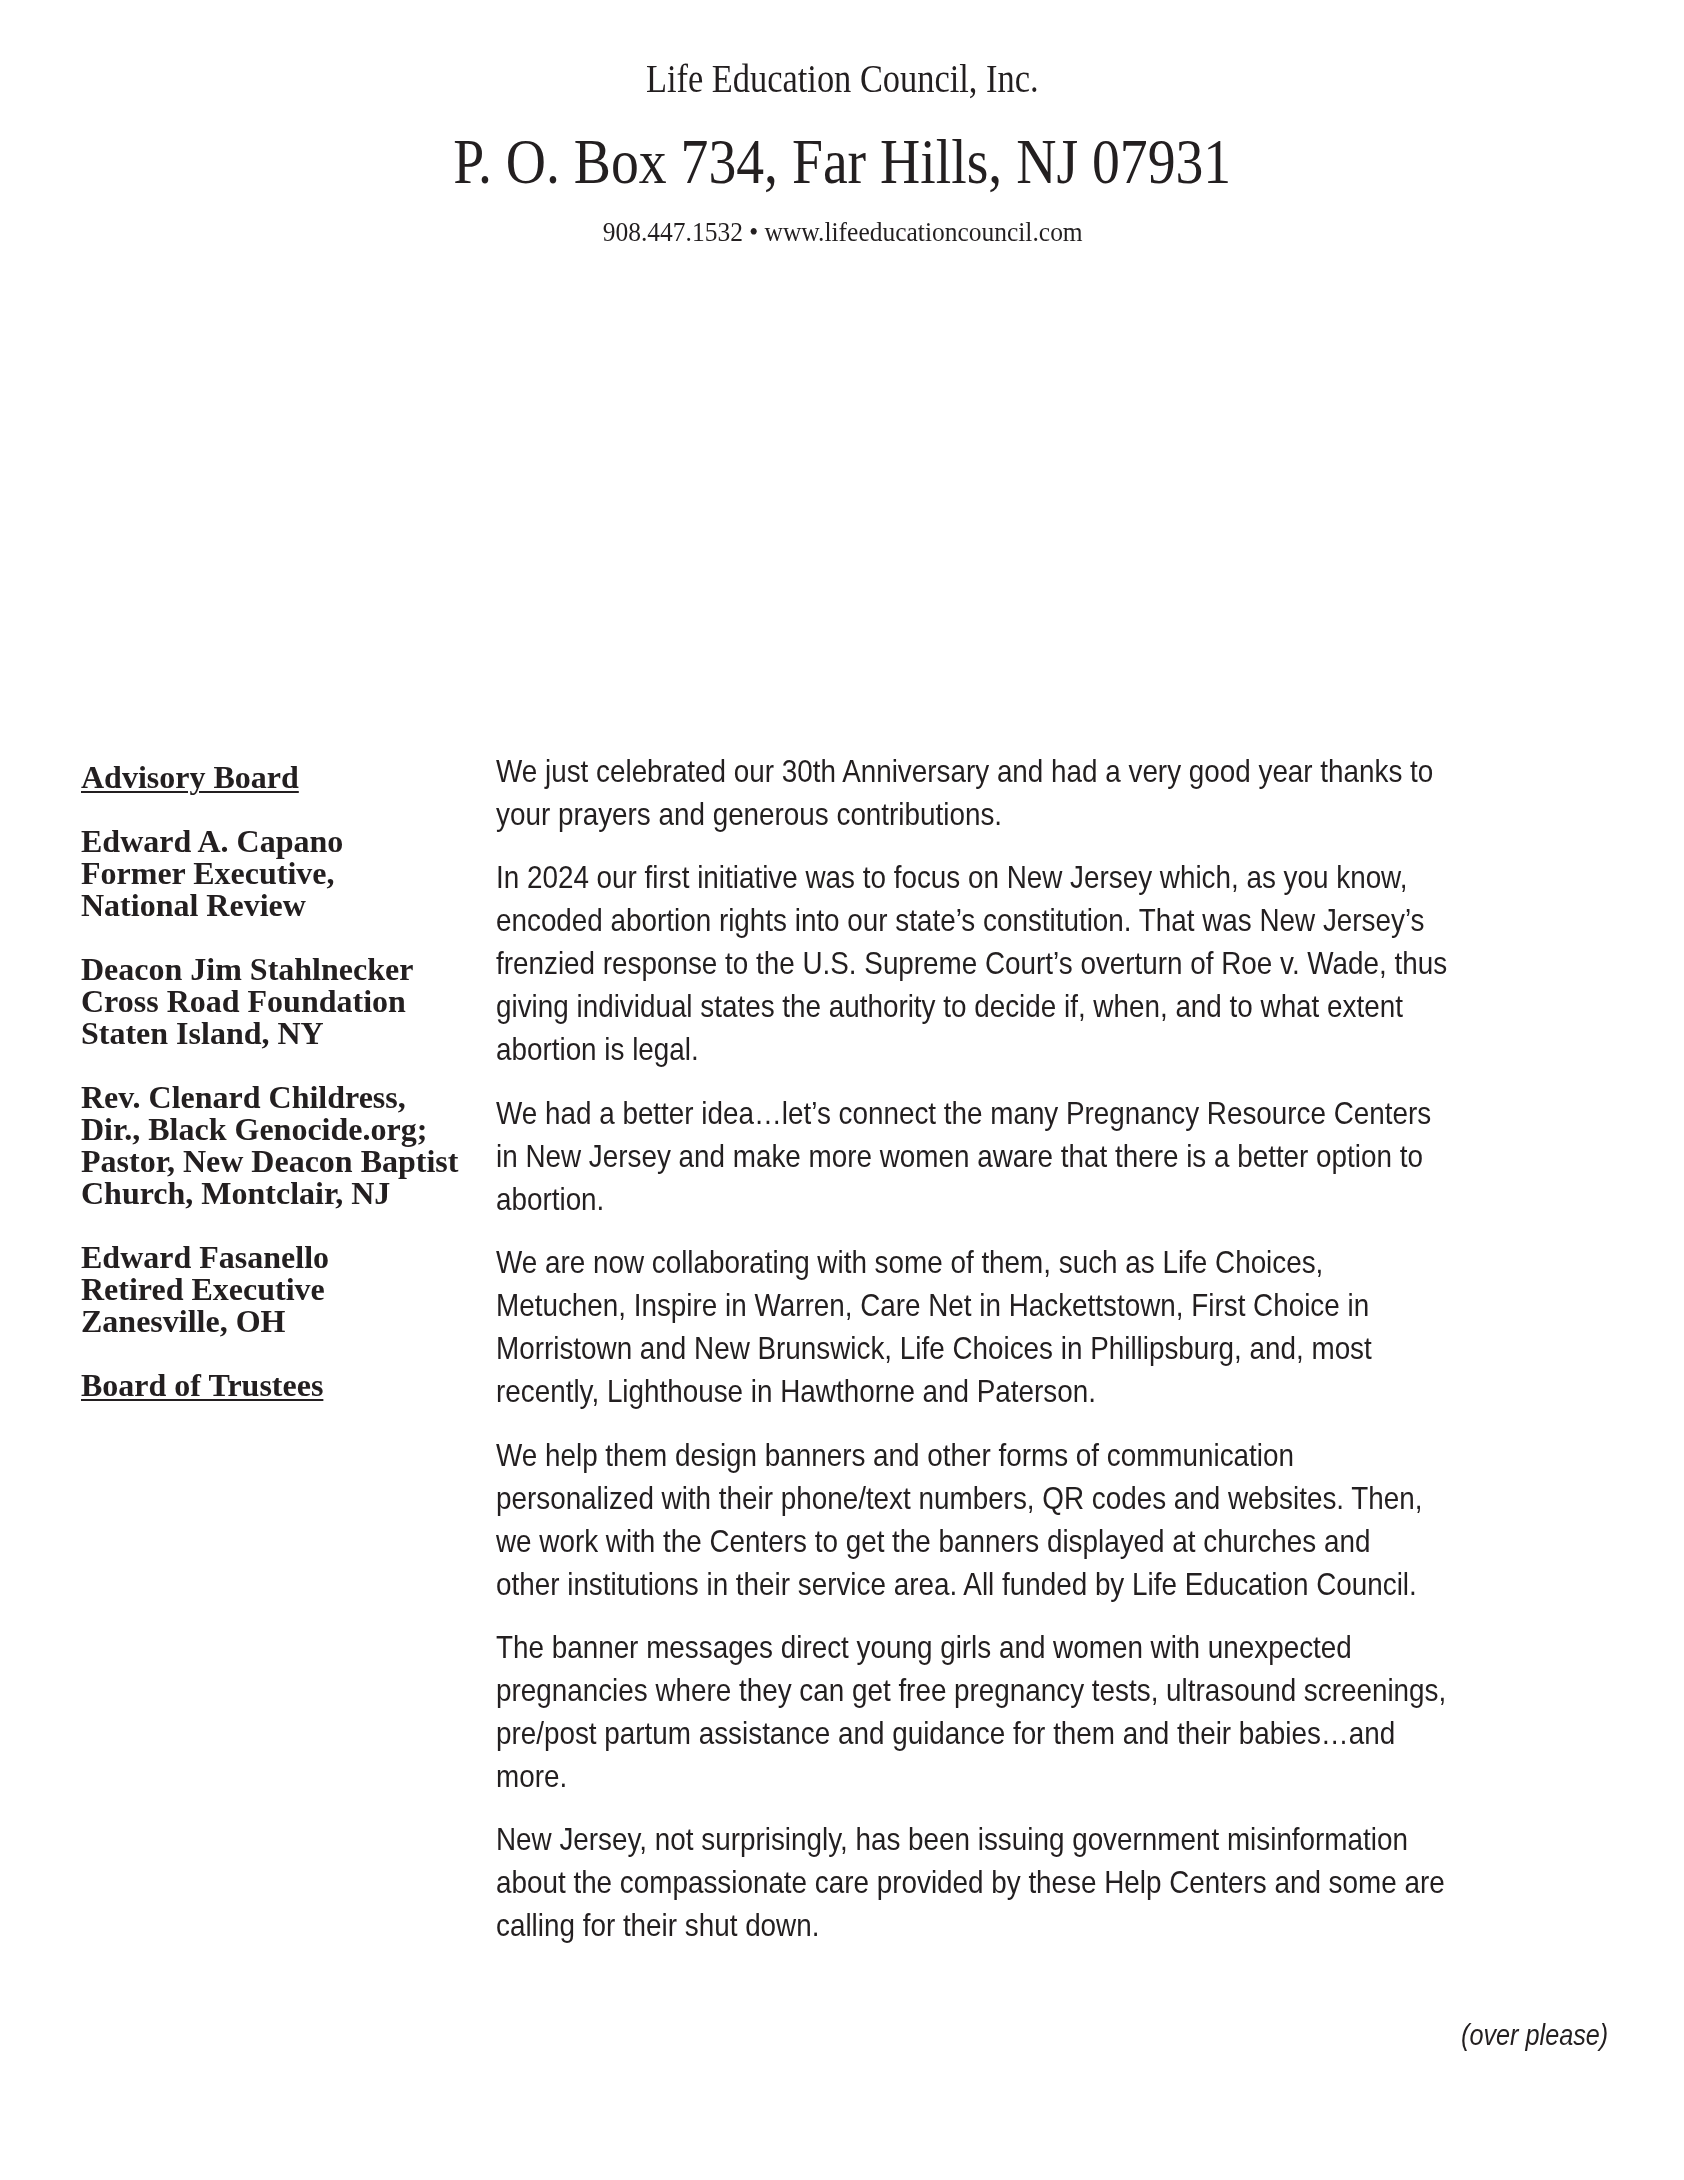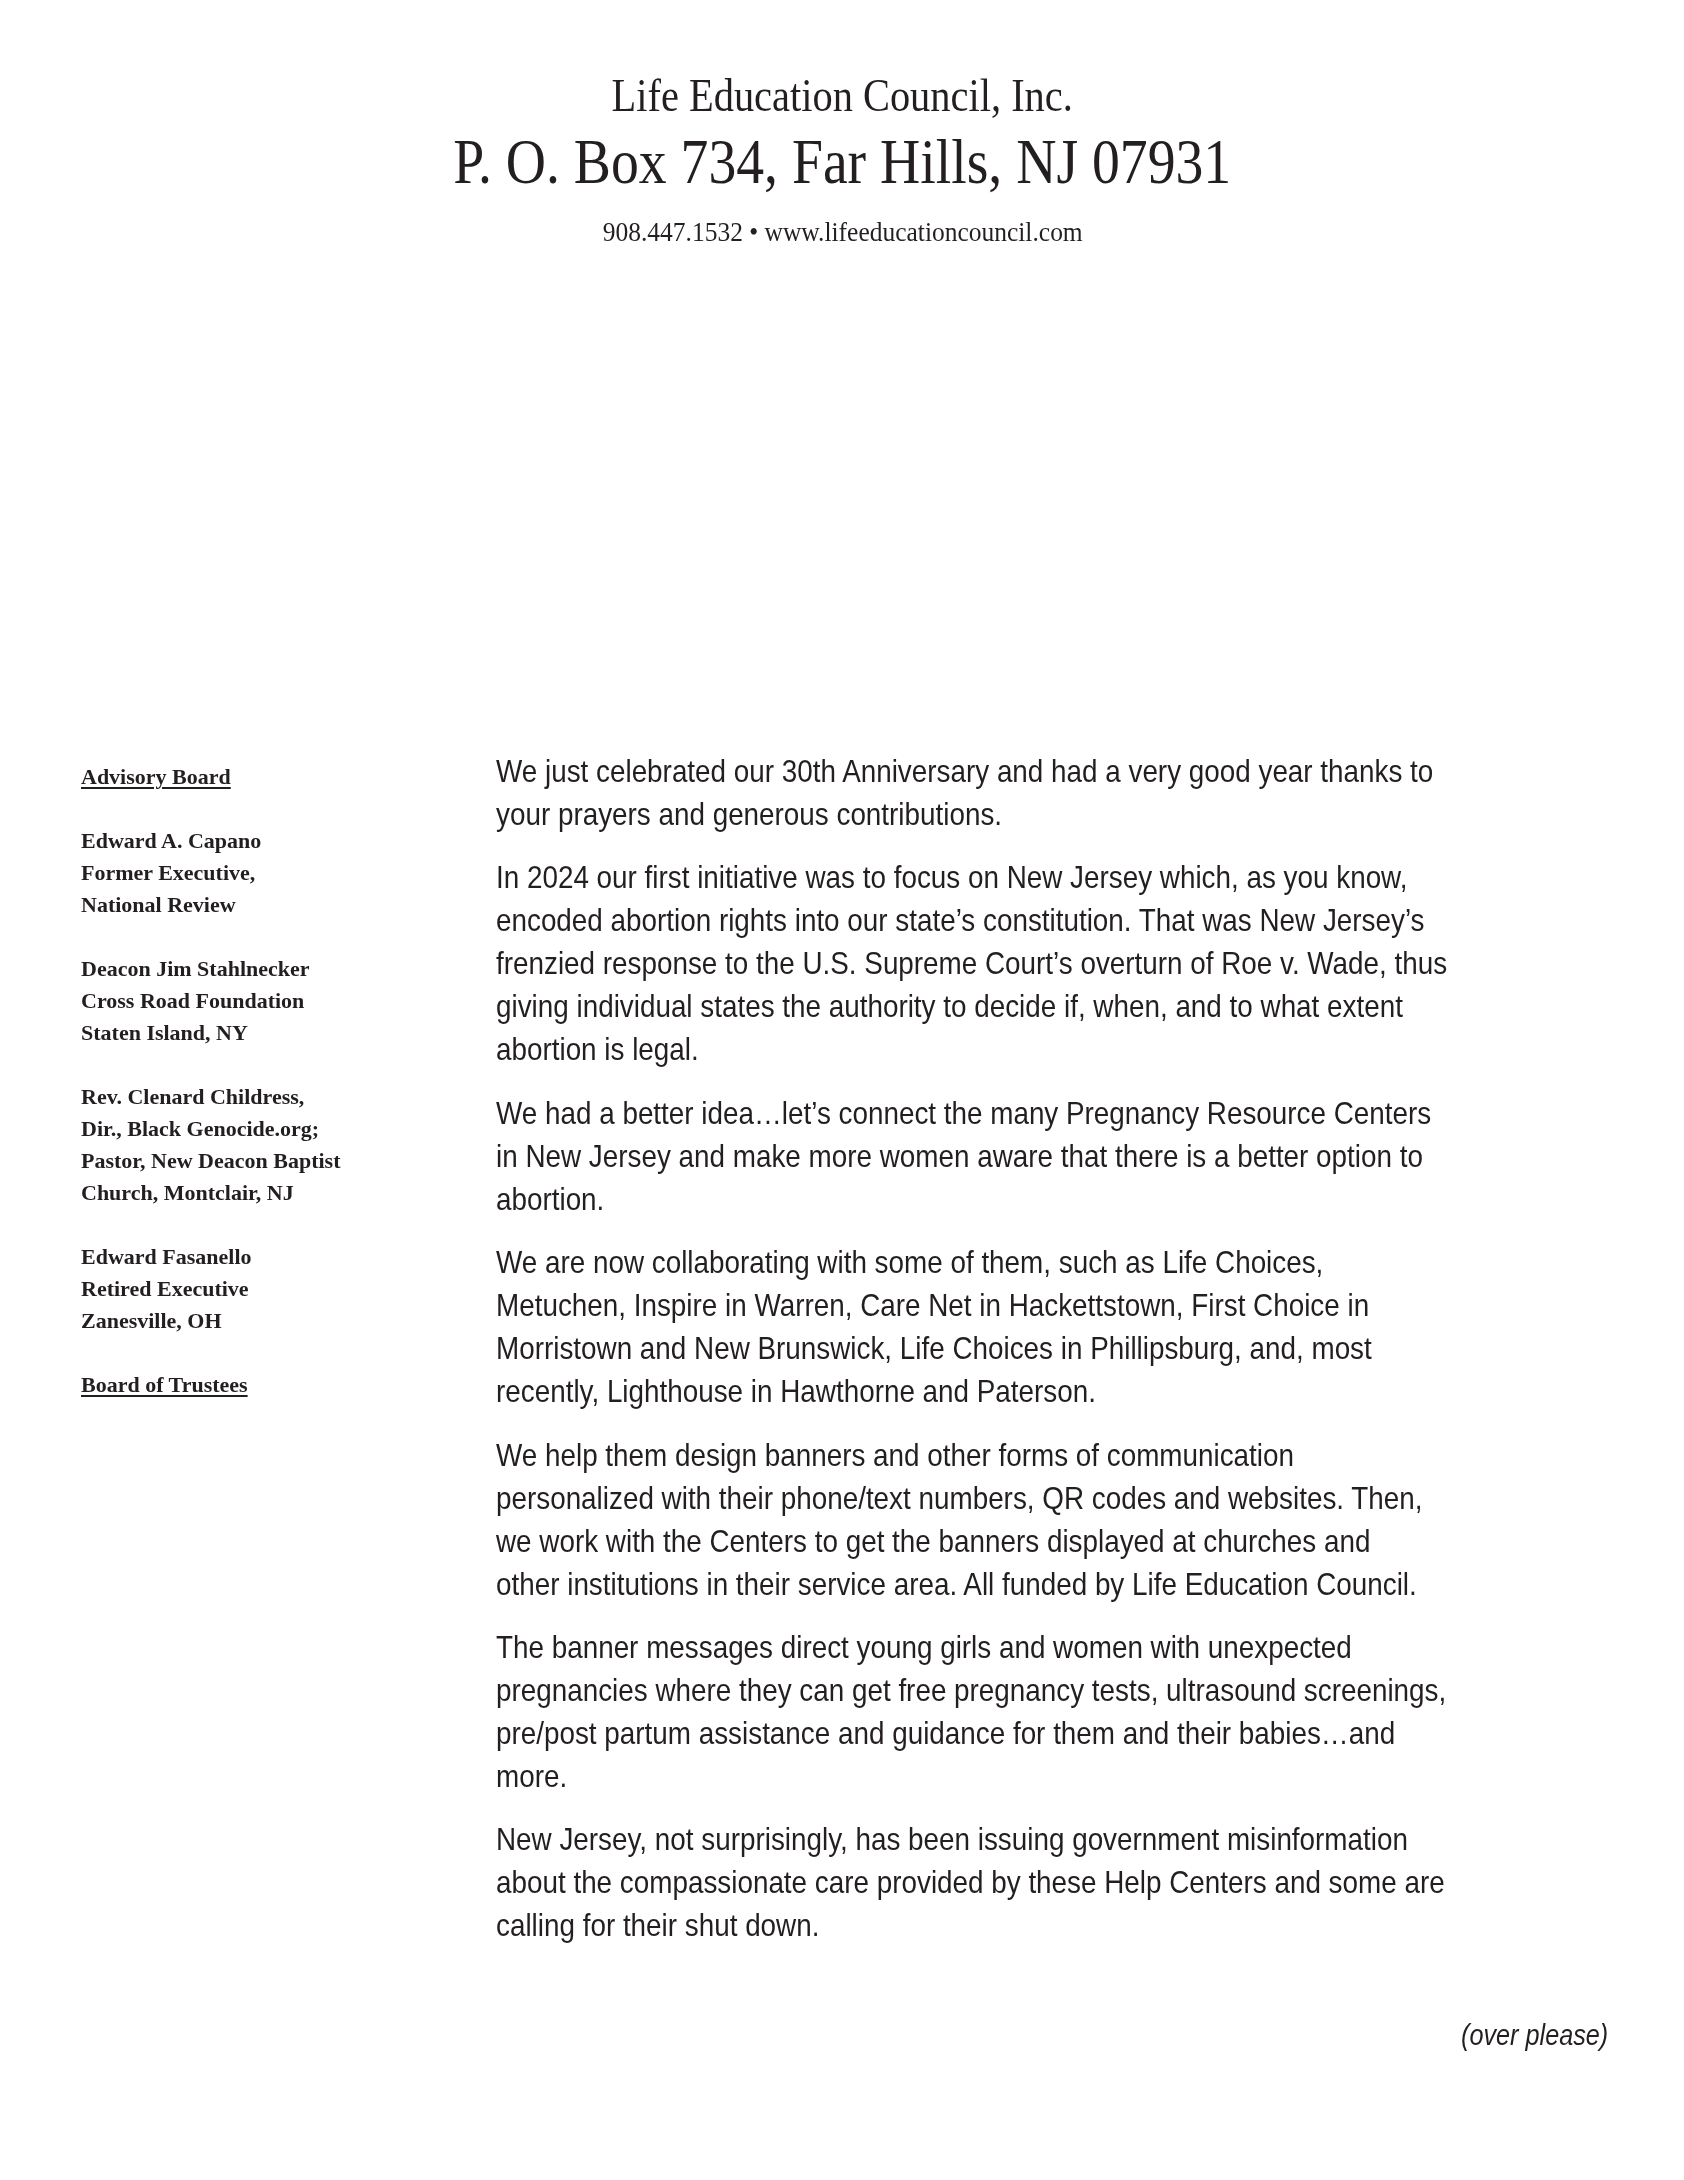--- a/index.html
+++ b/index.html
@@ -4,31 +4,31 @@
 <style>
   html, body { margin: 0; padding: 0; background: #ffffff; }
   body { width: 1685px; height: 2181px; position: relative; overflow: hidden; color: #231f20; }
   .page { position: absolute; left: 0; top: 0; width: 1685px; height: 2181px; background: #ffffff; }
 
   
   .letterhead { position: absolute; left: 0; top: 0; width: 1685px; }
   .lh-line { position: absolute; left: 0; width: 1685px; text-align: center;
              font-family: "Liberation Serif", serif; white-space: nowrap; color: #231f20; }
   .lh-line span { display: inline-block; transform-origin: center; }
-  .lh-org { top: 63px; font-size: 47px; line-height: 65px; }
+  .lh-org { top: 46px; font-size: 40px; line-height: 65px; }
   .lh-org span { transform: scaleX(0.86); }
   .lh-address { top: 129px; font-size: 64px; line-height: 65px; }
   .lh-address span { transform: scaleX(0.87); }
   .lh-contact { top: 207px; font-size: 28px; line-height: 49px; }
   .lh-contact span { transform: scaleX(0.91); }
 
   
   .sidebar { position: absolute; left: 81px; top: 761px; width: 392px;
              font-family: "Liberation Serif", serif; font-weight: bold;
-             font-size: 22px; line-height: 32px; color: #231f20; }
+             font-size: 32px; line-height: 32px; color: #231f20; }
   .sb-heading { text-decoration: underline; text-underline-offset: 2.6px; text-decoration-thickness: 1.7px; }
   .sb-block { margin-bottom: 32px; }
   .sb-line { white-space: nowrap; display: block; }
 
   
   .body-wrap { position: absolute; left: 496px; top: 750px; width: 1266px;
                transform: scaleX(0.87); transform-origin: left top;
                font-family: "Liberation Sans", sans-serif; font-size: 32px; line-height: 43px; color: #231f20; }
   .para { margin: 0 0 20.4px 0; }
   .para-line { display: block; white-space: nowrap; }

